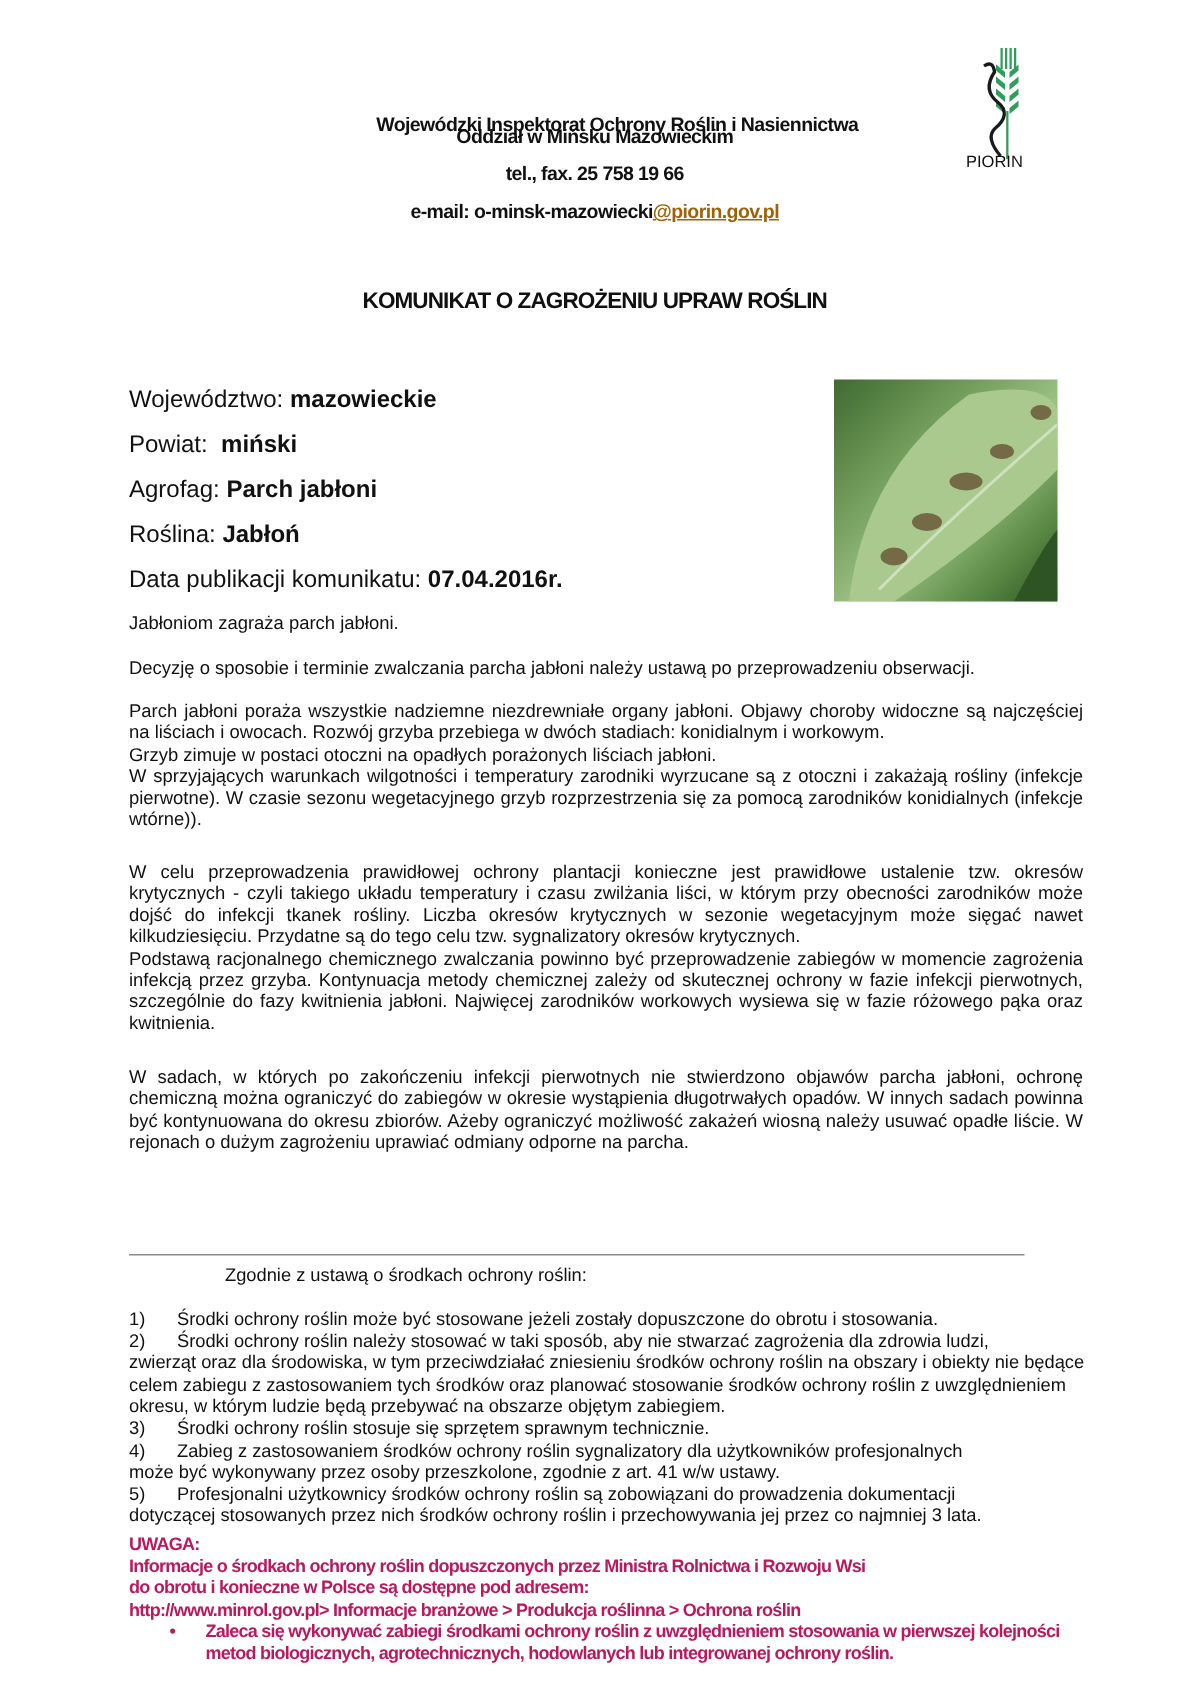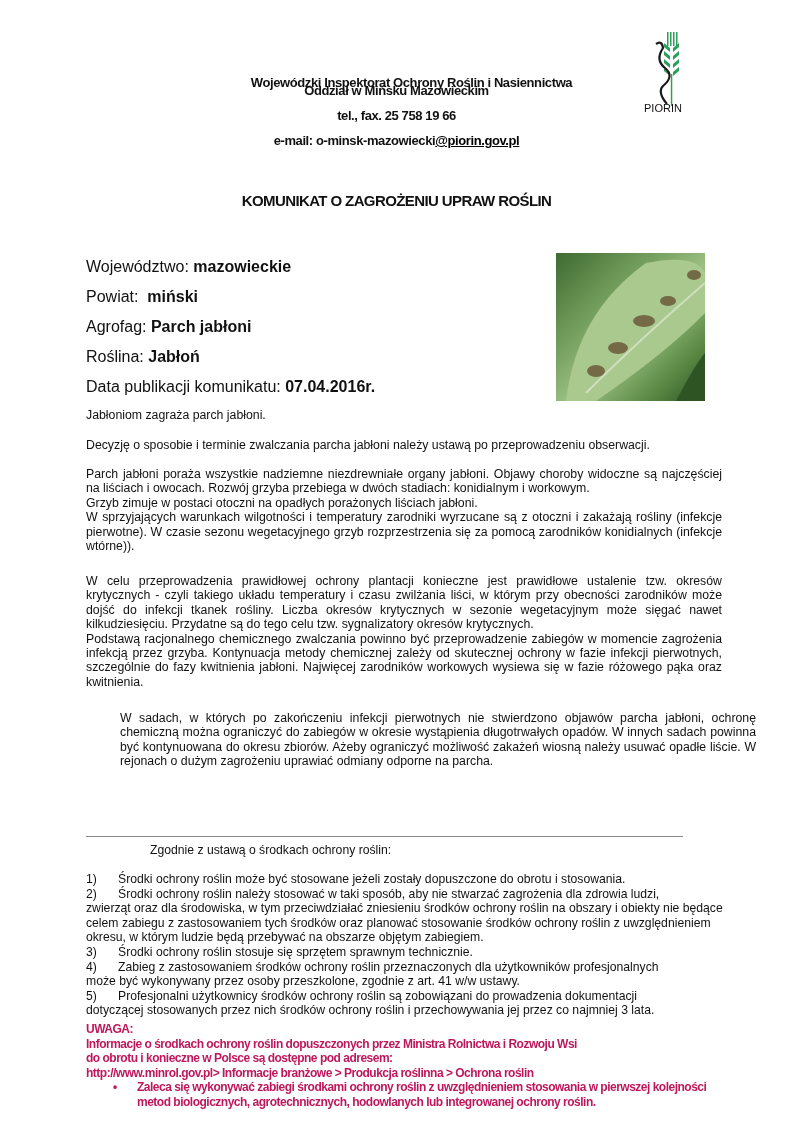--- a/index.html
+++ b/index.html
@@ -1,20 +1,20 @@
 <!DOCTYPE html>
 <html><head>
 <meta charset="utf-8">
 <style>
   html, body { margin:0; padding:0; background:#fff; }
   body { width:793px; height:1122px; position:relative; overflow:hidden;
          font-family:"Liberation Sans", sans-serif; color:#111; }
   .abs { position:absolute; }
   .hdr { left:0; width:793px; text-align:center; font-size:13px; font-weight:bold; letter-spacing:-0.4px; }
-  .hdr a { color:#000000; text-decoration:underline;text-align:right; }
+  .hdr a { color:#a16207; text-decoration:underline;text-align:right; }
   .title { left:0; width:793px; text-align:center; font-size:15px; font-weight:bold; letter-spacing:-0.6px; top:192px; }
   .meta { left:86px; font-size:16px; }
   .meta b { font-weight:bold; }
   .para { left:86px; width:636px; font-size:12.3px; line-height:14.4px; text-align:justify; }
   .para p { margin:0; }
   .photo { left:556px; top:253px; width:149px; height:148px; overflow:hidden;
            background:linear-gradient(135deg,#3f6a32 0%,#6f9a58 30%,#9cc184 55%,#5b8a45 80%,#2f5424 100%); }
   .sep { left:86px; top:836px; width:597px; height:1px; background:#8a8a8a; }
   .law { font-size:12.2px; line-height:14.6px; }
   .law .num { display:inline-block; width:32px; }
@@ -82,33 +82,33 @@
   <p>Parch jabłoni poraża wszystkie nadziemne niezdrewniałe organy jabłoni. Objawy choroby widoczne są najczęściej na liściach i owocach. Rozwój grzyba przebiega w dwóch stadiach: konidialnym i workowym.</p>
   <p>Grzyb zimuje w postaci otoczni na opadłych porażonych liściach jabłoni.</p>
   <p>W sprzyjających warunkach wilgotności i temperatury zarodniki wyrzucane są z otoczni i zakażają rośliny (infekcje pierwotne). W czasie sezonu wegetacyjnego grzyb rozprzestrzenia się za pomocą zarodników konidialnych (infekcje wtórne)).</p>
 </div>
 
 <div class="abs para" style="top:574px;">
   <p>W celu przeprowadzenia prawidłowej ochrony plantacji konieczne jest prawidłowe ustalenie tzw. okresów krytycznych - czyli takiego układu temperatury i czasu zwilżania liści, w którym przy obecności zarodników może dojść do infekcji tkanek rośliny. Liczba okresów krytycznych w sezonie wegetacyjnym może sięgać nawet kilkudziesięciu. Przydatne są do tego celu tzw. sygnalizatory okresów krytycznych.</p>
   <p>Podstawą racjonalnego chemicznego zwalczania powinno być przeprowadzenie zabiegów w momencie zagrożenia infekcją przez grzyba. Kontynuacja metody chemicznej zależy od skutecznej ochrony w fazie infekcji pierwotnych, szczególnie do fazy kwitnienia jabłoni. Najwięcej zarodników workowych wysiewa się w fazie różowego pąka oraz kwitnienia.</p>
 </div>
 
-<div class="abs para" style="top:711px;margin-left:34px;">
+<div class="abs para" style="top:711px;">
   <p>W sadach, w których po zakończeniu infekcji pierwotnych nie stwierdzono objawów parcha jabłoni, ochronę chemiczną można ograniczyć do zabiegów w okresie wystąpienia długotrwałych opadów. W innych sadach powinna być kontynuowana do okresu zbiorów. Ażeby ograniczyć możliwość zakażeń wiosną należy usuwać opadłe liście. W rejonach o dużym zagrożeniu uprawiać odmiany odporne na parcha.</p>
 </div>
 
 <div class="abs sep"></div>
 
 <div class="abs law" style="left:150px; top:843px;">Zgodnie z ustawą o środkach ochrony roślin:</div>
 
 <div class="abs law" style="left:86px; top:872px; width:640px;">
   <div><span class="num">1)</span><span>Środki ochrony roślin może być stosowane jeżeli zostały dopuszczone do obrotu i stosowania.</span></div>
   <div><span class="num">2)</span><span>Środki ochrony roślin należy stosować w taki sposób, aby nie stwarzać zagrożenia dla zdrowia ludzi,</span><div>zwierząt oraz dla środowiska, w tym przeciwdziałać zniesieniu środków ochrony roślin na obszary i obiekty nie będące celem zabiegu z zastosowaniem tych środków oraz planować stosowanie środków ochrony roślin z uwzględnieniem okresu, w którym ludzie będą przebywać na obszarze objętym zabiegiem.</div></div>
   <div><span class="num">3)</span><span>Środki ochrony roślin stosuje się sprzętem sprawnym technicznie.</span></div>
-  <div><span class="num">4)</span><span>Zabieg z zastosowaniem środków ochrony roślin przeznaczonych dla użytkowników profesjonalnych</span><div>może być wykonywany przez osoby przeszkolone, zgodnie z art. 41 w/w ustawy.</div></div>
+  <div><span class="num">4)</span><span>Zabieg z zastosowaniem środków ochrony roślin sygnalizatory dla użytkowników profesjonalnych</span><div>może być wykonywany przez osoby przeszkolone, zgodnie z art. 41 w/w ustawy.</div></div>
   <div><span class="num">5)</span><span>Profesjonalni użytkownicy środków ochrony roślin są zobowiązani do prowadzenia dokumentacji</span><div>dotyczącej stosowanych przez nich środków ochrony roślin i przechowywania jej przez co najmniej 3 lata.</div></div>
 </div>
 
 <div class="abs red" style="left:86px; top:1022px; width:650px;">
   <div>UWAGA:</div>
   <div>Informacje o środkach ochrony roślin dopuszczonych przez Ministra Rolnictwa i Rozwoju Wsi</div>
   <div>do obrotu i konieczne w Polsce są dostępne pod adresem:</div>
   <div>http://www.minrol.gov.pl&gt; Informacje branżowe &gt; Produkcja roślinna &gt; Ochrona roślin</div>
   <div style="position:relative; padding-left:27px; width:610px;">
     <span style="position:absolute; left:27px; top:0;">•</span>

